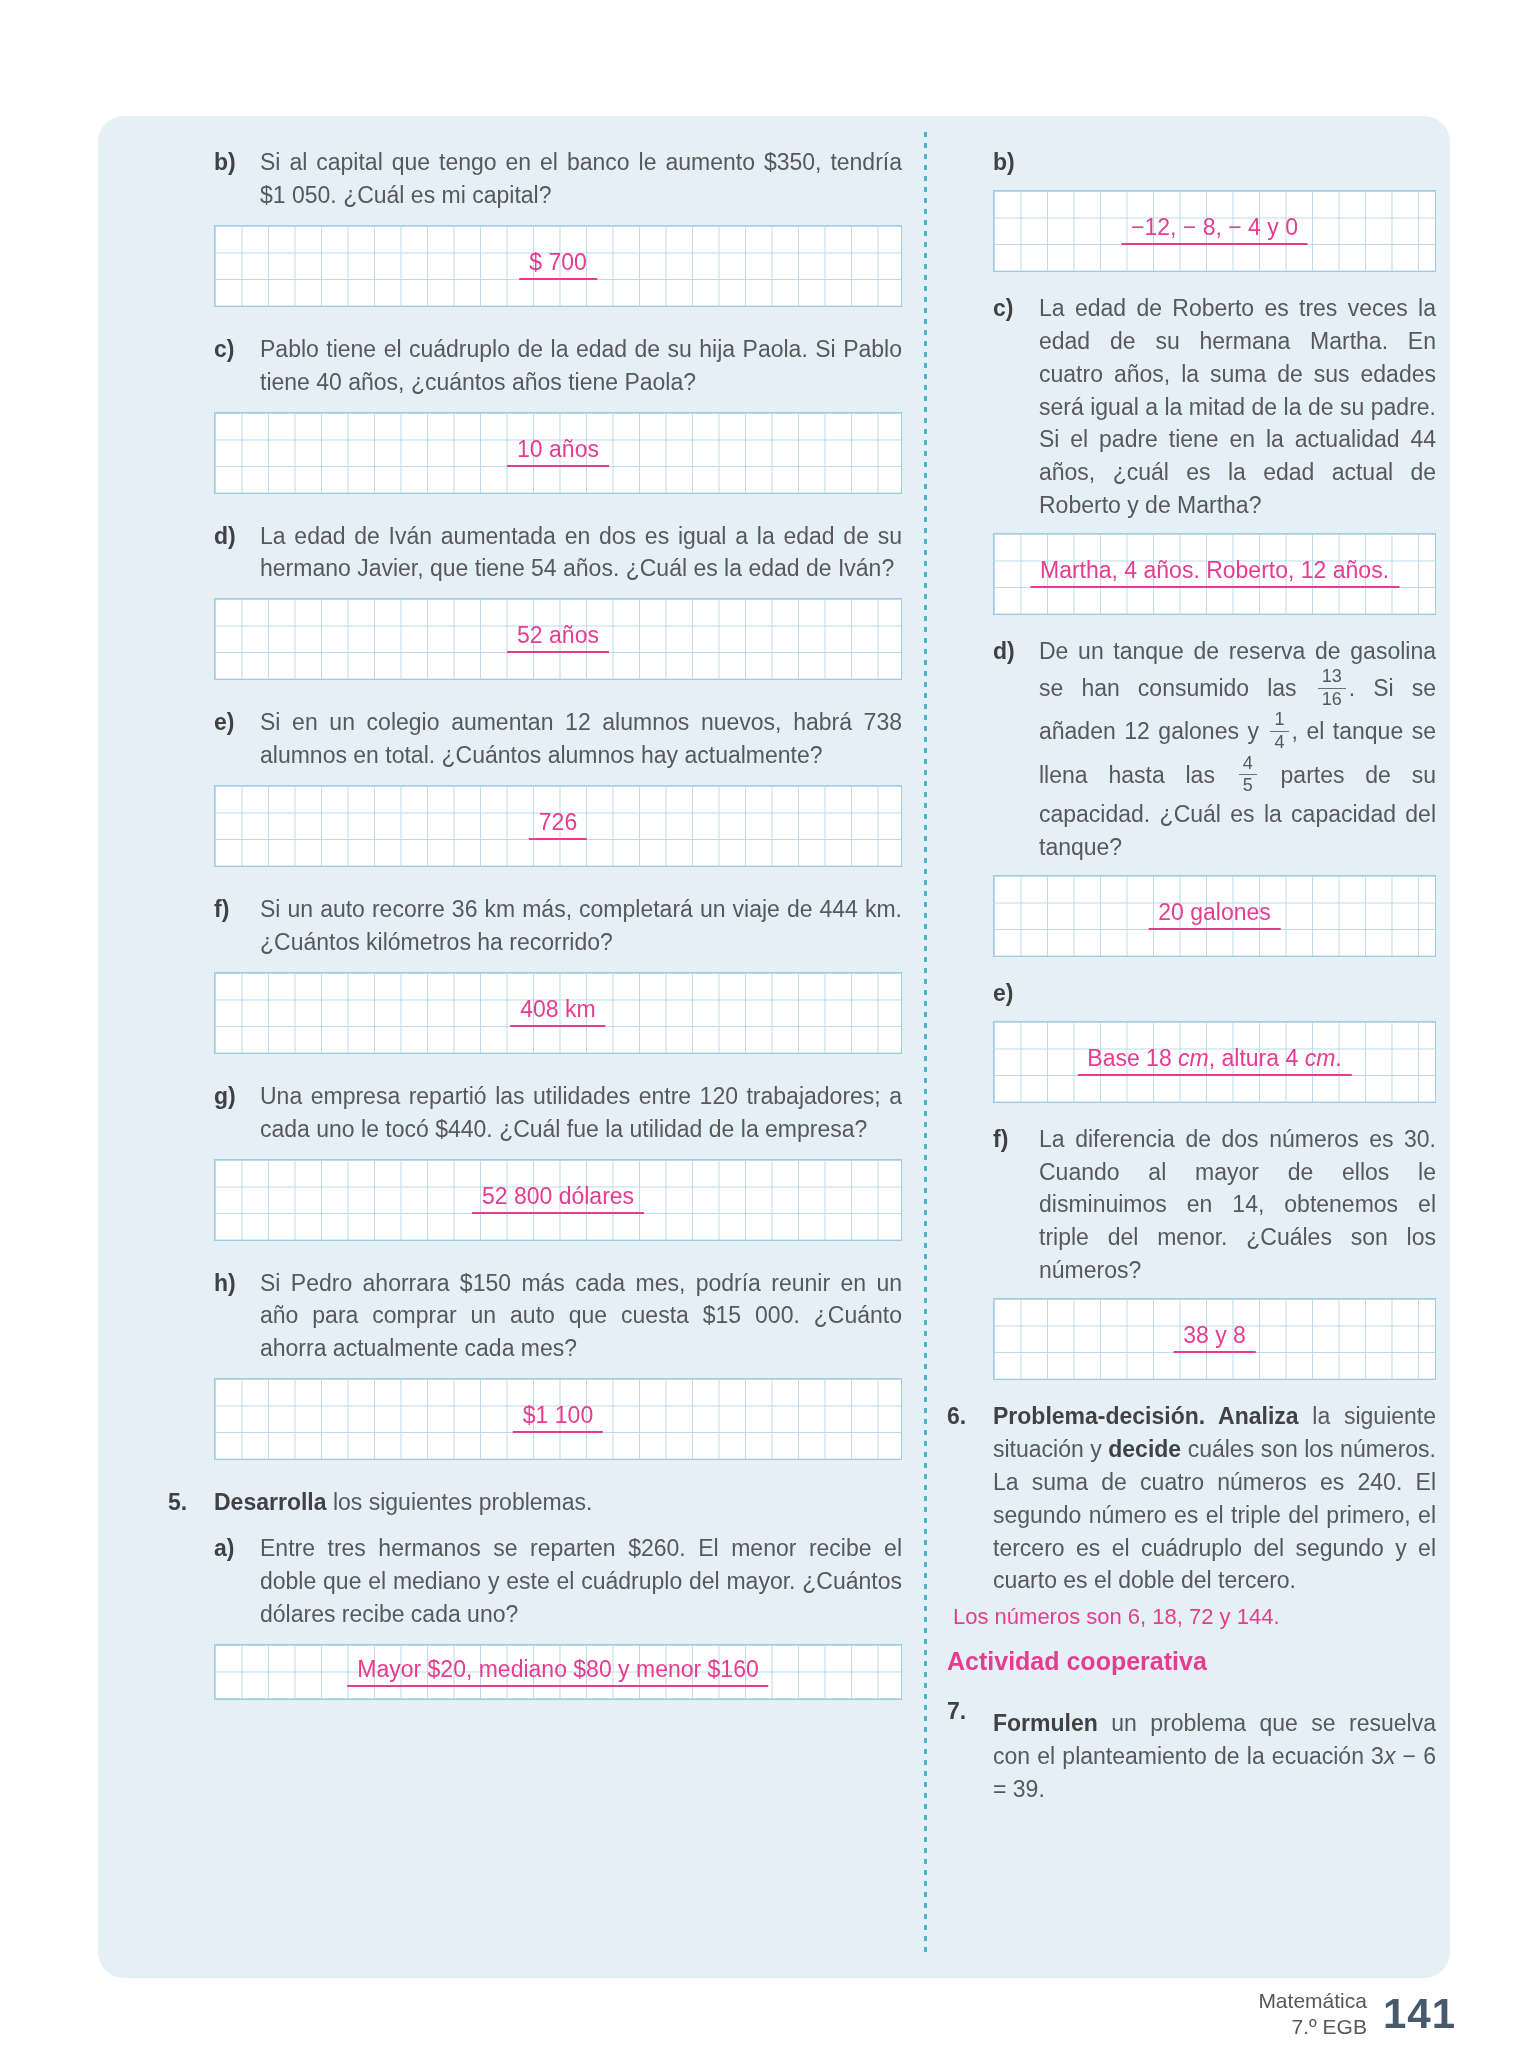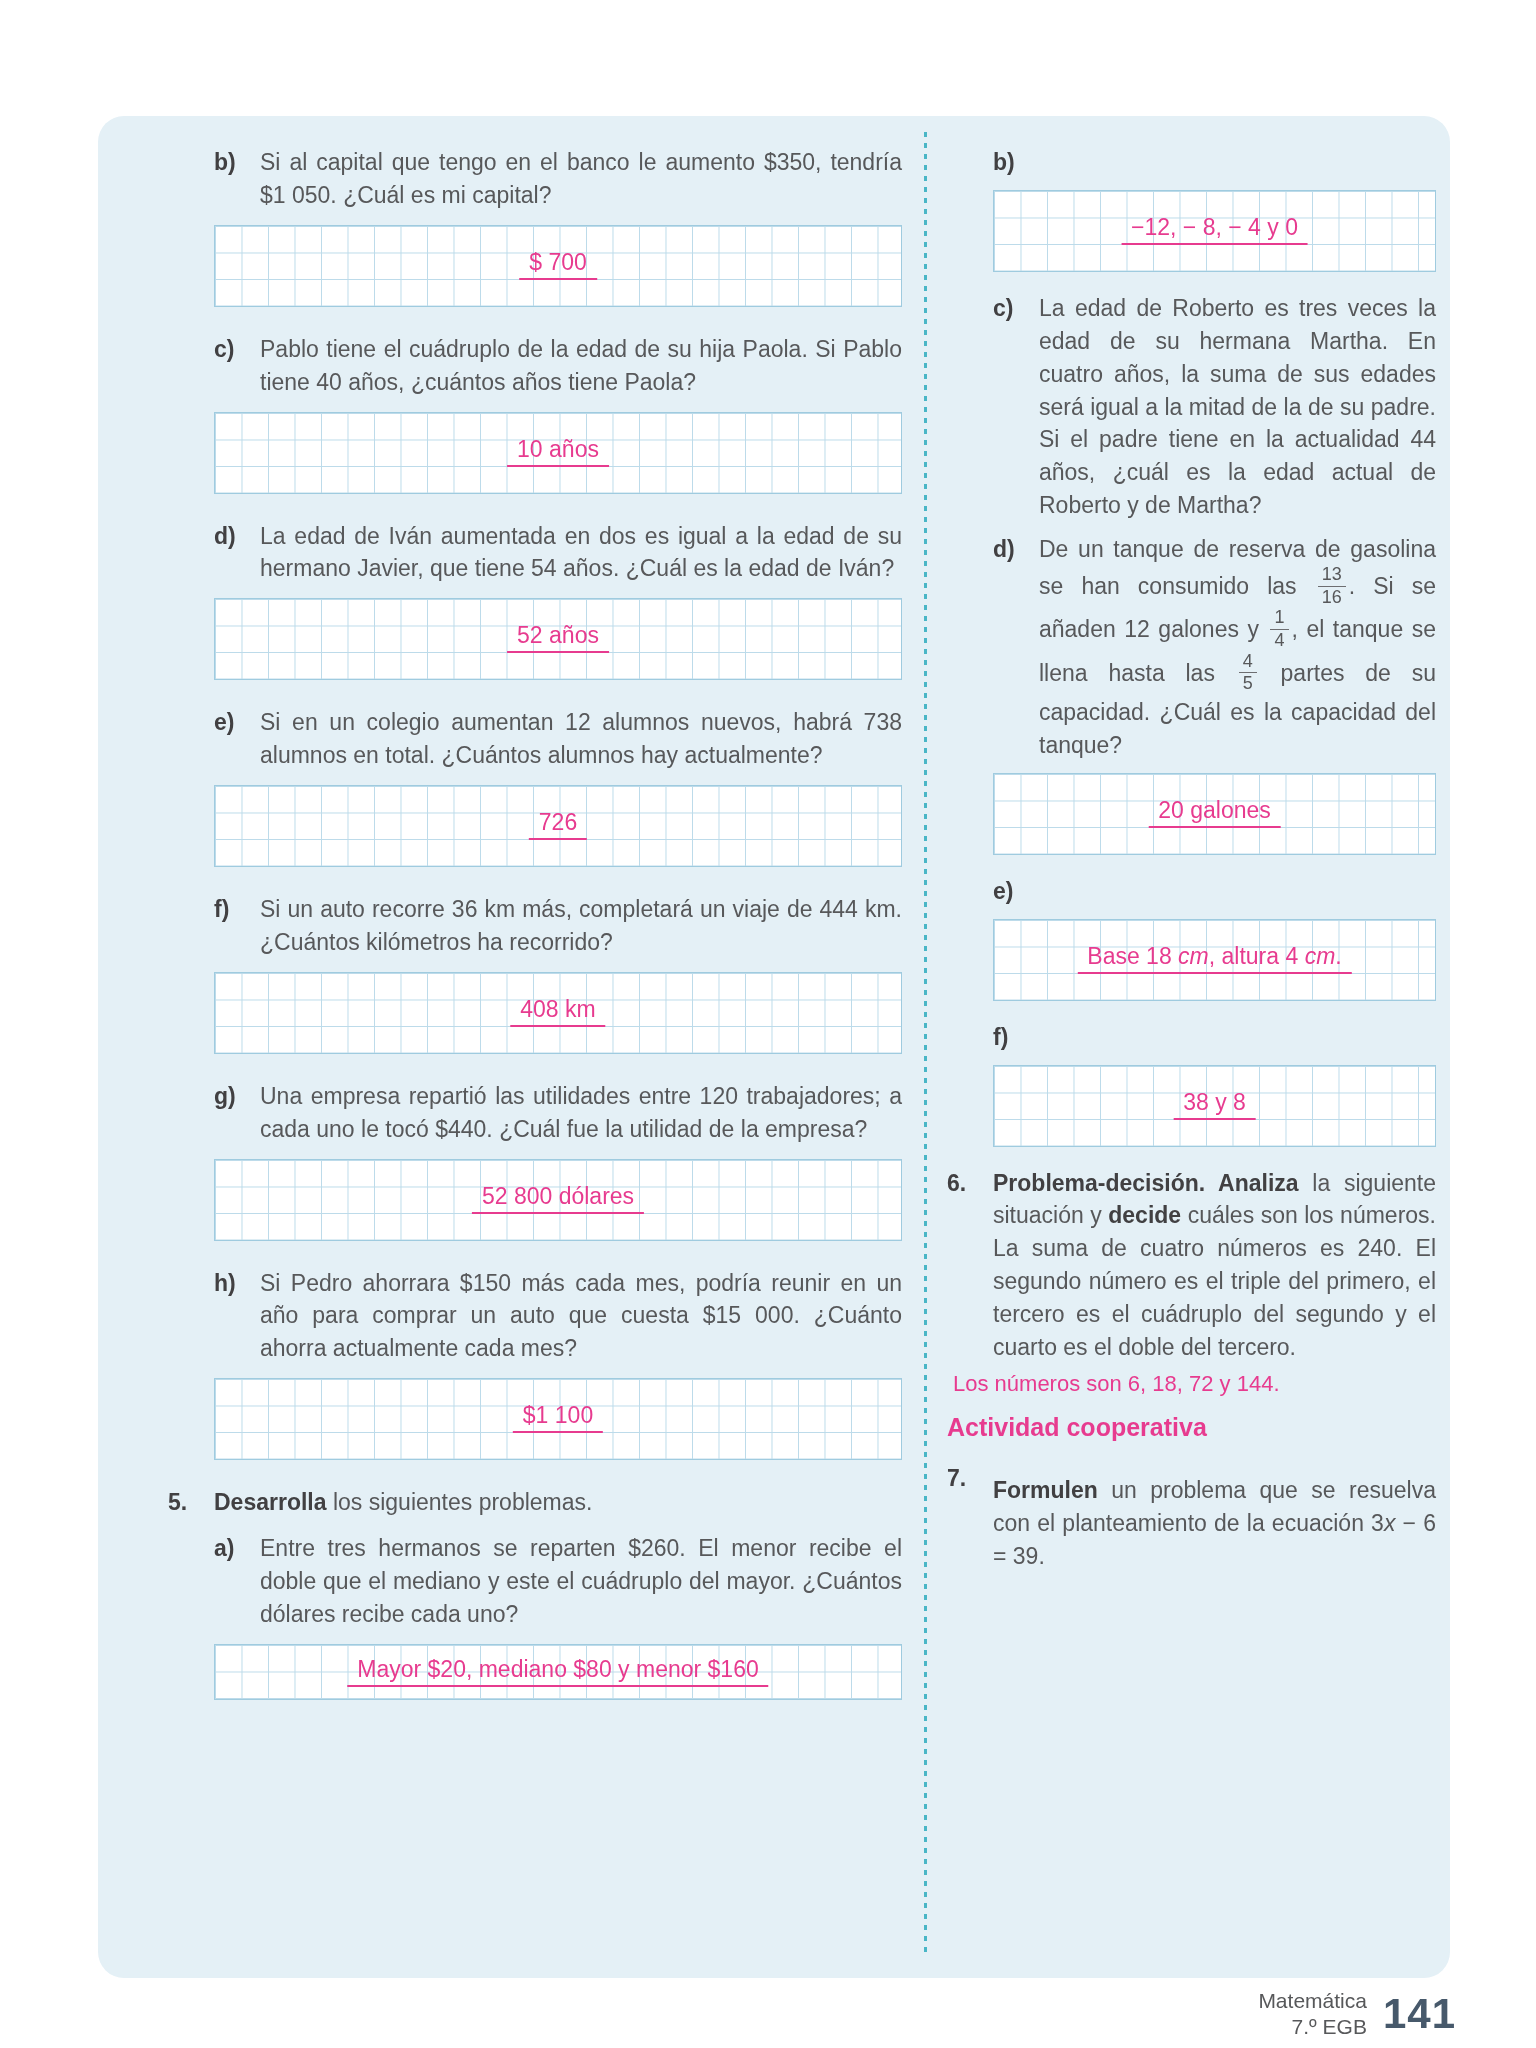--- a/index.html
+++ b/index.html
@@ -153,38 +153,42 @@
       <span class="lbl">b)</span>
     </div>
     <div class="gridbox h3">
       <span class="answer">−12, − 8, − 4 y 0</span>
     </div>
 
     <div class="item">
       <span class="lbl">c)</span>
       <div class="txt">La edad de Roberto es tres veces la edad de su hermana Martha. En cuatro años, la suma de sus edades será igual a la mitad de la de su padre. Si el padre tiene en la actualidad 44 años, ¿cuál es la edad actual de Roberto y de Martha?</div>
     </div>
+    <div class="gridbox h3">
+      <span class="answer">Martha, 4 años. Roberto, 12 años.</span>
+    </div>
 
     <div class="item">
       <span class="lbl">d)</span>
       <div class="txt"><span>De un tanque de reserva de gasolina se han consumido las </span><span class="frac"><span class="fnum">13</span><span class="fden">16</span></span><span>. Si se añaden 12 galones y </span><span class="frac"><span class="fnum">1</span><span class="fden">4</span></span><span>, el tanque se llena hasta las </span><span class="frac"><span class="fnum">4</span><span class="fden">5</span></span><span> partes de su capacidad. ¿Cuál es la capacidad del tanque?</span></div>
     </div>
     <div class="gridbox h3">
       <span class="answer">20 galones</span>
     </div>
 
     <div class="item">
       <span class="lbl">e)</span>
     </div>
     <div class="gridbox h3">
       <span class="answer"><span>Base 18 </span><span class="it">cm</span><span>, altura 4 </span><span class="it">cm</span><span>.</span></span>
     </div>
 
     <div class="item">
       <span class="lbl">f)</span>
+      <div class="txt">La diferencia de dos números es 30. Cuando al mayor de ellos le disminuimos en 14, obtenemos el triple del menor. ¿Cuáles son los números?</div>
     </div>
     <div class="gridbox h3">
       <span class="answer">38 y 8</span>
     </div>
 
     <div class="item numbered">
       <span class="lbl">6.</span>
       <div class="txt">
         <div><b>Problema-decisión. Analiza</b><span> la siguiente situación y </span><b>decide</b><span> cuáles son los números. La suma de cuatro números es 240. El segundo número es el triple del primero, el tercero es el cuádruplo del segundo y el cuarto es el doble del tercero.</span></div>
         <div class="free-answer">Los números son 6, 18, 72 y 144.</div>

